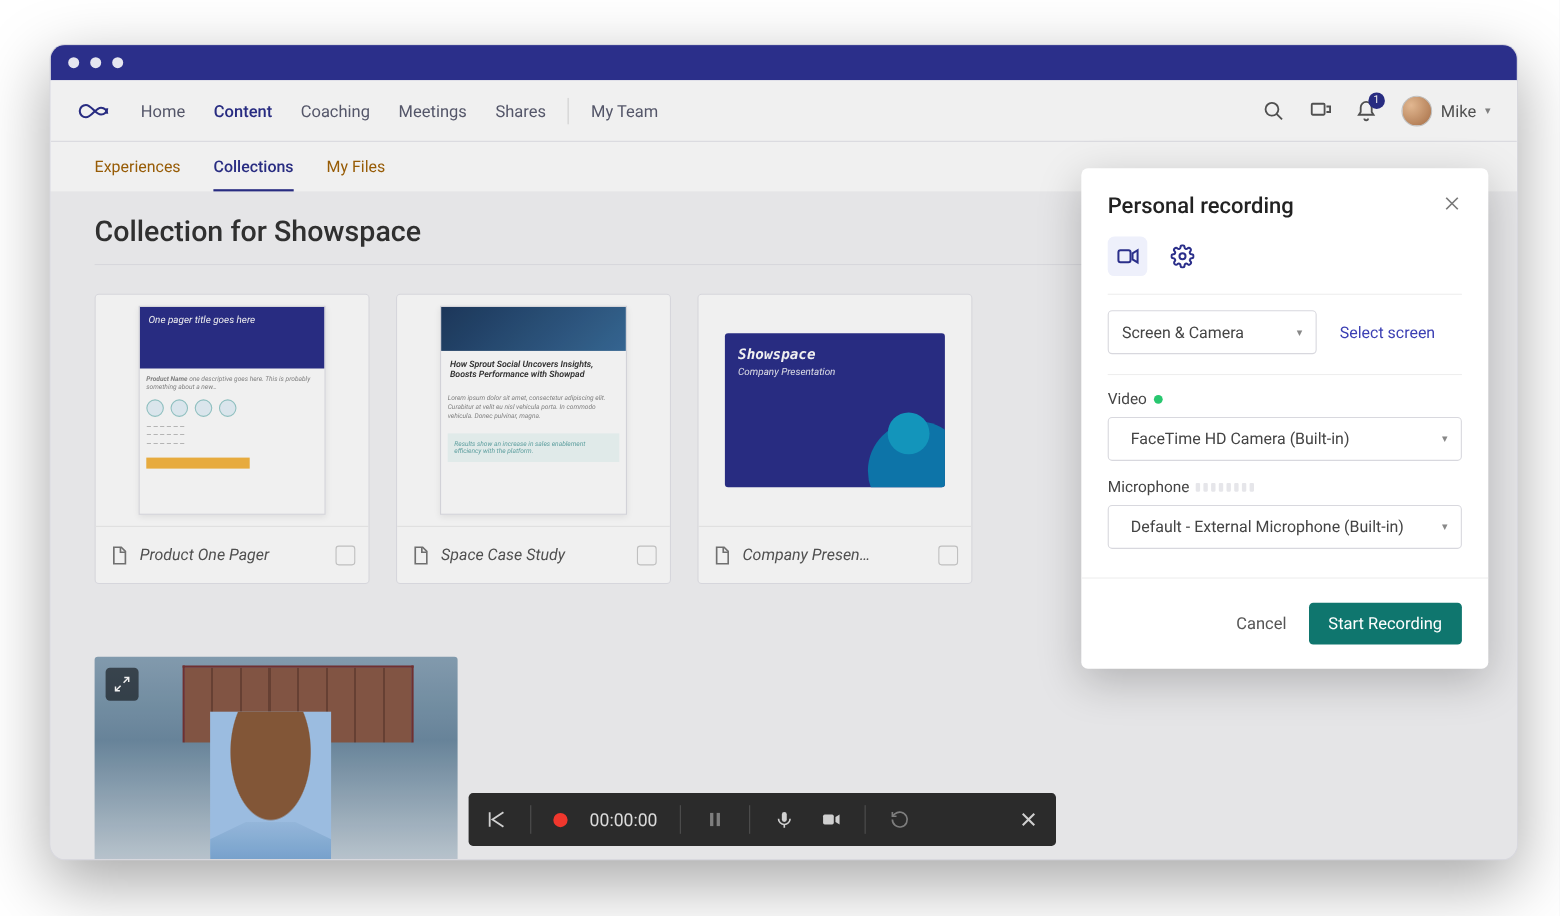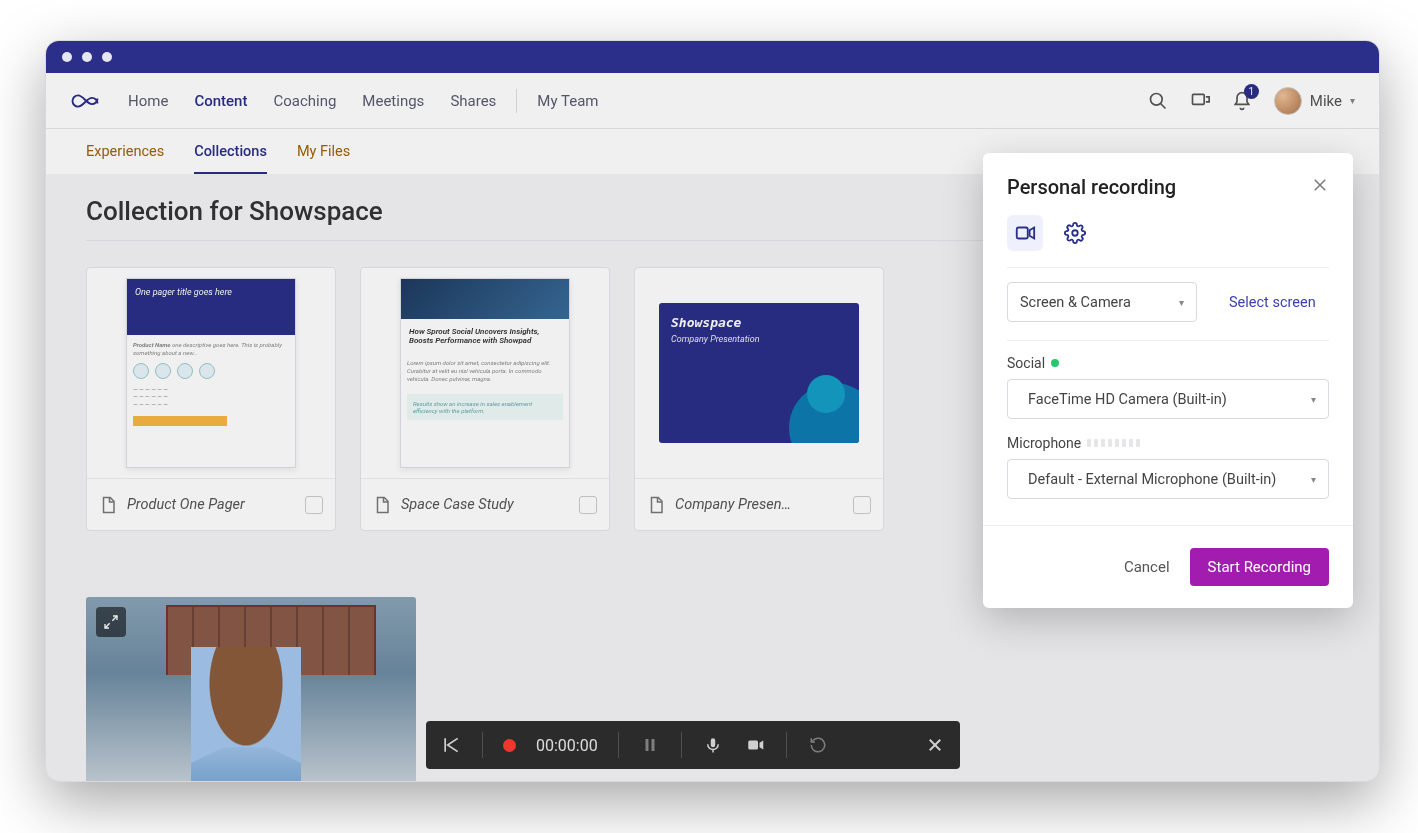--- a/index.html
+++ b/index.html
@@ -135,36 +135,36 @@
   .panel-close { color:#777; cursor:pointer; }
   .panel-mode { display:flex; gap:14px; padding: 6px 24px 16px 24px; align-items:center; }
   .mode-btn { width:36px; height:36px; border-radius:6px; display:flex; align-items:center; justify-content:center; color:#2b2f8a; }
   .mode-btn.active { background:#eef0fb; color:#2b2f8a; }
   .panel-divider { height:1px; background:#eee; margin: 0 24px; }
   .panel-section { padding: 14px 24px 2px 24px; }
   .panel-label { font-size:14px; color:#444; margin-bottom:8px; display:flex; align-items:center; gap:6px; }
   .green-dot { width:8px; height:8px; background:#28c76f; border-radius:50%; }
   .level-dots { display:flex; gap:3px; }
   .lvl { width:4px; height:8px; background:#e6e6ea; border-radius:1px; }
-  .select-row { display:flex; align-items:center; gap:32px; }
+  .select-row { display:flex; align-items:center; gap:21px; }
   .select-box {
     flex:0 0 auto; min-width:190px; height:40px; border:1px solid #d8d8de; border-radius:4px;
     display:flex; align-items:center; justify-content:space-between; padding: 0 12px;
     color:#444; font-size:14.5px; background:#fff;
   }
   .select-full { width:100%;padding-left:20px; }
   .select-caret { font-size:10px; color:#888; }
   .link-btn { color:#3b3fb3; font-size:14.5px; cursor:pointer; }
   .panel-footer {
     display:flex; justify-content:flex-end; gap:20px; align-items:center;
     padding: 22px 24px; border-top:1px solid #eee; margin-top:24px;
   }
   .btn-cancel { color:#555; font-size:15px; cursor:pointer; }
   .btn-primary {
-    background:#a21caf; color:#fff; font-size:15px; padding: 10px 18px; border-radius:4px; cursor:pointer;
+    background:#0f766e; color:#fff; font-size:15px; padding: 10px 18px; border-radius:4px; cursor:pointer;
   }
 </style>
 </head>
 <body>
 
 <div class="window-frame">
   <div class="title-bar">
     <div class="traffic-light"></div>
     <div class="traffic-light"></div>
     <div class="traffic-light"></div>
@@ -403,21 +403,21 @@
             <span class="select-caret">▾</span>
           </div>
           <span class="link-btn">Select screen</span>
         </div>
       </div>
 
       <div class="panel-divider" style="margin-top:16px"></div>
 
       <div class="panel-section">
         <div class="panel-label">
-          <span>Social</span>
+          <span>Video</span>
           <span class="green-dot"></span>
         </div>
         <div class="select-box select-full">
           <span>FaceTime HD Camera (Built-in)</span>
           <span class="select-caret">▾</span>
         </div>
       </div>
 
       <div class="panel-section">
         <div class="panel-label">

